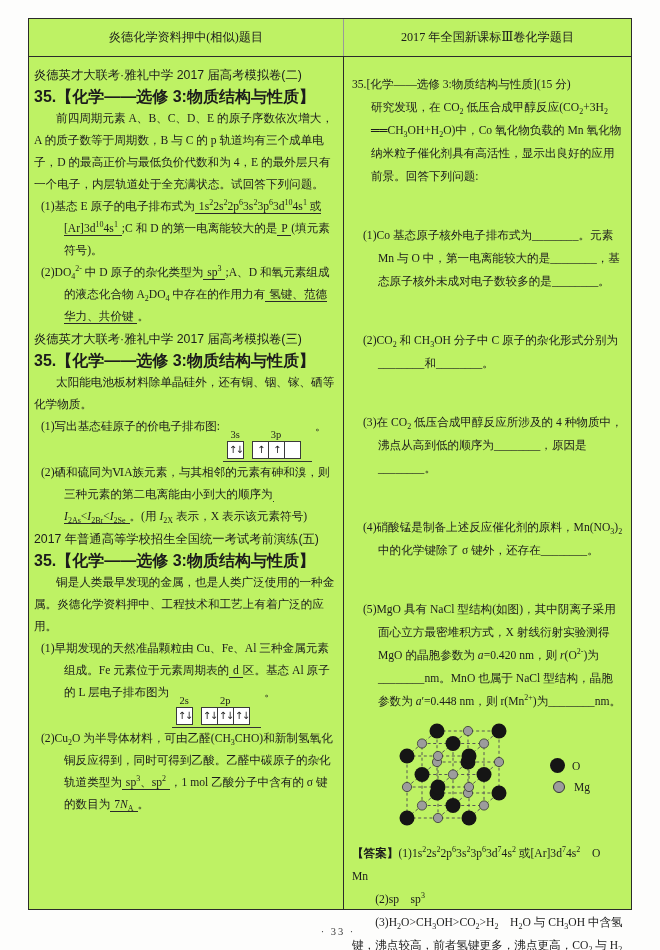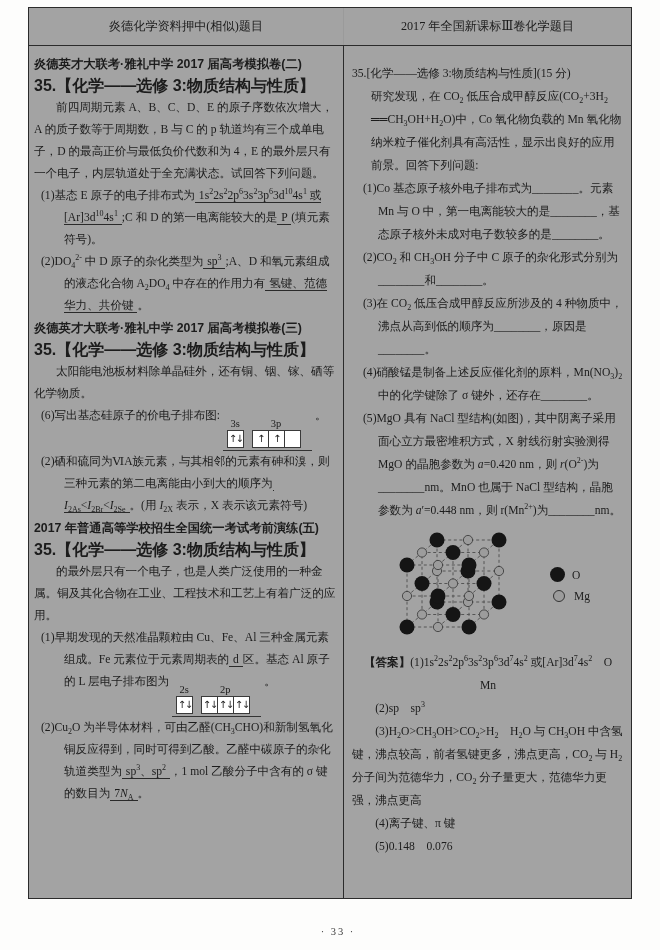--- a/index.html
+++ b/index.html
@@ -1,37 +1,37 @@
 <!DOCTYPE html>
 <html><head>
 <meta charset="utf-8">
 <style>
   html,body{margin:0;padding:0;}
   body{width:660px;height:950px;background:#fdfdfc;position:relative;
        font-family:"Liberation Serif","DejaVu Serif",serif;color:#1c1c1c;}
-  .sheet{position:absolute;left:28px;top:7px;width:604px;height:892px;
-         border:1.6px solid #2b2b2b;display:flex;flex-direction:column;box-sizing:border-box;background:#a3a3a3;}
+  .sheet{position:absolute;left:28px;top:18px;width:604px;height:892px;
+         border:1.6px solid #2b2b2b;display:flex;flex-direction:column;box-sizing:border-box;background:#bef264;}
   .head{display:flex;flex:0 0 37px;border-bottom:1.6px solid #2b2b2b;}
   .head-cell{display:flex;align-items:center;justify-content:center;font-size:12.2px;}
   .head-cell.lft{flex:0 0 315px;border-right:1.6px solid #9a9a9a;box-sizing:border-box;}
   .head-cell.rgt{flex:1;}
   .cols{flex:1;display:flex;min-height:0;}
   .col-left{flex:0 0 315px;box-sizing:border-box;border-right:1.6px solid #2b2b2b;
             padding:7px 7px 6px 5px;font-size:11.6px;line-height:22px;}
   .col-right{flex:1;box-sizing:border-box;padding:16px 7px 6px 8px;font-size:11.6px;line-height:23px;}
-  h3.sec-h{margin:0;font-size:12.3px;font-weight:700;line-height:22px;
+  h3.sec-h{margin:0;font-size:12.3px;font-weight:400;line-height:22px;
            font-family:"Liberation Sans","DejaVu Sans",sans-serif;}
   h4.sec-sh{margin:0;font-size:16px;font-weight:700;line-height:22px;
             font-family:"Liberation Sans","DejaVu Sans",sans-serif;}
   .sec{margin:0 0 0 0;}
   .sec + .sec{}
   p{margin:0;}
   .intro{text-indent:1.9em;}
   .item{padding-left:30px;text-indent:-23px;}
-  .ritem{padding-left:26px;text-indent:-15px;}
+  .ritem{padding-left:26px;text-indent:-15px;margin-top:36px;}
   .r-intro{padding-left:19px;}
   sup,sub{font-size:8px;line-height:0;}
   i{font-style:italic;}
   .u{border-bottom:1px solid #2a2a2a;padding:0 1px;}
   
   .orb{display:inline-flex;align-items:flex-end;gap:9px;vertical-align:-8px;
        border-bottom:1px solid #333;padding:0 12px 2px 4px;margin:0 3px;}
   .orb-g{display:inline-flex;flex-direction:column;align-items:center;}
   .orb-l{font-size:10.5px;line-height:12px;text-indent:0;}
   .orb-r{display:inline-flex;}
@@ -41,21 +41,21 @@
          font-family:"DejaVu Sans",sans-serif;background:#fff;}
   
   .figure{display:flex;justify-content:center;align-items:center;gap:12px;margin:2px 0 4px;}
   .legend{display:flex;flex-direction:column;gap:7px;font-size:11.5px;line-height:14px;}
   .legend-row{display:flex;align-items:center;gap:7px;}
   .dot{border-radius:50%;}
   .dot-o{width:15px;height:15px;background:#151515;}
   .dot-mg{width:10px;height:10px;background:#9c9c9c;border:1px solid #333;margin:0 2.5px;box-sizing:content-box;}
   
   .ans-p{text-indent:2em;}
-  .ans-first{text-indent:0;text-align:center;}
+  .ans-first{text-indent:0;}
   .ans-label{font-weight:700;font-family:"Liberation Sans","DejaVu Sans",sans-serif;}
   .footer{position:absolute;left:8px;bottom:13px;width:100%;text-align:center;
           font-size:10.5px;color:#3a3a3a;letter-spacing:2px;}
 </style>
 </head>
 <body>
 
 <div class="sheet">
   <div class="head">
     <div class="head-cell lft">炎德化学资料押中(相似)题目</div>
@@ -69,21 +69,21 @@
         <h4 class="sec-sh">35.【化学——选修 3:物质结构与性质】</h4>
         <p class="intro">前四周期元素 A、B、C、D、E 的原子序数依次增大，A 的质子数等于周期数，B 与 C 的 p 轨道均有三个成单电子，D 的最高正价与最低负价代数和为 4，E 的最外层只有一个电子，内层轨道处于全充满状态。试回答下列问题。</p>
         <p class="item">(1)基态 E 原子的电子排布式为<span class="u"> 1s<sup>2</sup>2s<sup>2</sup>2p<sup>6</sup>3s<sup>2</sup>3p<sup>6</sup>3d<sup>10</sup>4s<sup>1</sup> 或[Ar]3d<sup>10</sup>4s<sup>1</sup> </span>;C 和 D 的第一电离能较大的是<span class="u"> P </span>(填元素符号)。</p>
         <p class="item">(2)DO<sub>4</sub><sup>2-</sup> 中 D 原子的杂化类型为<span class="u"> sp<sup>3</sup> </span>;A、D 和氧元素组成的液态化合物 A<sub>2</sub>DO<sub>4</sub> 中存在的作用力有<span class="u"> 氢键、范德华力、共价键 </span>。</p>
       </div>
 
       <div class="sec">
         <h3 class="sec-h">炎德英才大联考·雅礼中学 2017 届高考模拟卷(三)</h3>
         <h4 class="sec-sh">35.【化学——选修 3:物质结构与性质】</h4>
         <p class="intro">太阳能电池板材料除单晶硅外，还有铜、铟、镓、硒等化学物质。</p>
-        <p class="item"><span>(6)写出基态硅原子的价电子排布图:</span><span class="orb">
+        <p class="item"><span>(1)写出基态硅原子的价电子排布图:</span><span class="orb">
               <span class="orb-g">
                 <span class="orb-l">3s</span>
                 <span class="orb-r">
                   <span class="orb-b">↑↓</span>
                 </span>
               </span>
               <span class="orb-g">
                 <span class="orb-l">3p</span>
                 <span class="orb-r">
                   <span class="orb-b">↑</span>
@@ -91,21 +91,21 @@
                   <span class="orb-b"></span>
                 </span>
               </span>
             </span><span>。</span></p>
         <p class="item">(2)硒和硫同为ⅥA族元素，与其相邻的元素有砷和溴，则三种元素的第二电离能由小到大的顺序为<span class="u"> <i>I</i><sub>2As</sub>&lt;<i>I</i><sub>2Br</sub>&lt;<i>I</i><sub>2Se</sub> </span>。(用 <i>I</i><sub>2X</sub> 表示，X 表示该元素符号)</p>
       </div>
 
       <div class="sec">
         <h3 class="sec-h">2017 年普通高等学校招生全国统一考试考前演练(五)</h3>
         <h4 class="sec-sh">35.【化学——选修 3:物质结构与性质】</h4>
-        <p class="intro">的最外层只有一个电子，也是人类广泛使用的一种金属。铜及其化合物在工业、工程技术和工艺上有着广泛的应用。</p>
+        <p class="intro">铜是人类最早发现的金属，也是人类广泛使用的一种金属。炎德化学资料押中、工程技术和工艺上有着广泛的应用。</p>
         <p class="item"><span>(1)早期发现的天然准晶颗粒由 Cu、Fe、Al 三种金属元素组成。Fe 元素位于元素周期表的<span class="u"> d </span>区。基态 Al 原子的 L 层电子排布图为</span><span class="orb">
               <span class="orb-g">
                 <span class="orb-l">2s</span>
                 <span class="orb-r">
                   <span class="orb-b">↑↓</span>
                 </span>
               </span>
               <span class="orb-g">
                 <span class="orb-l">2p</span>
                 <span class="orb-r">

